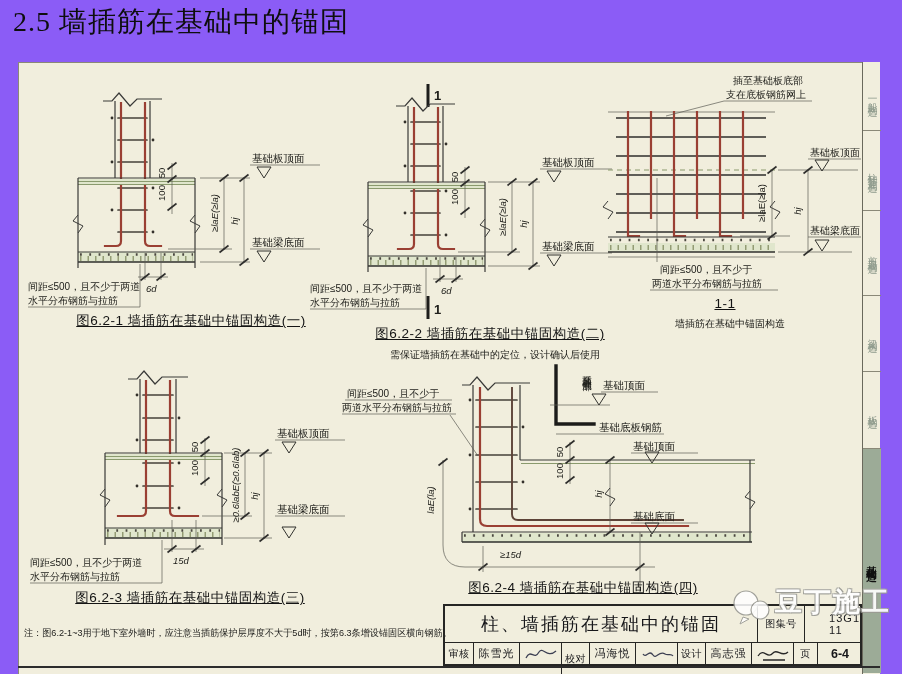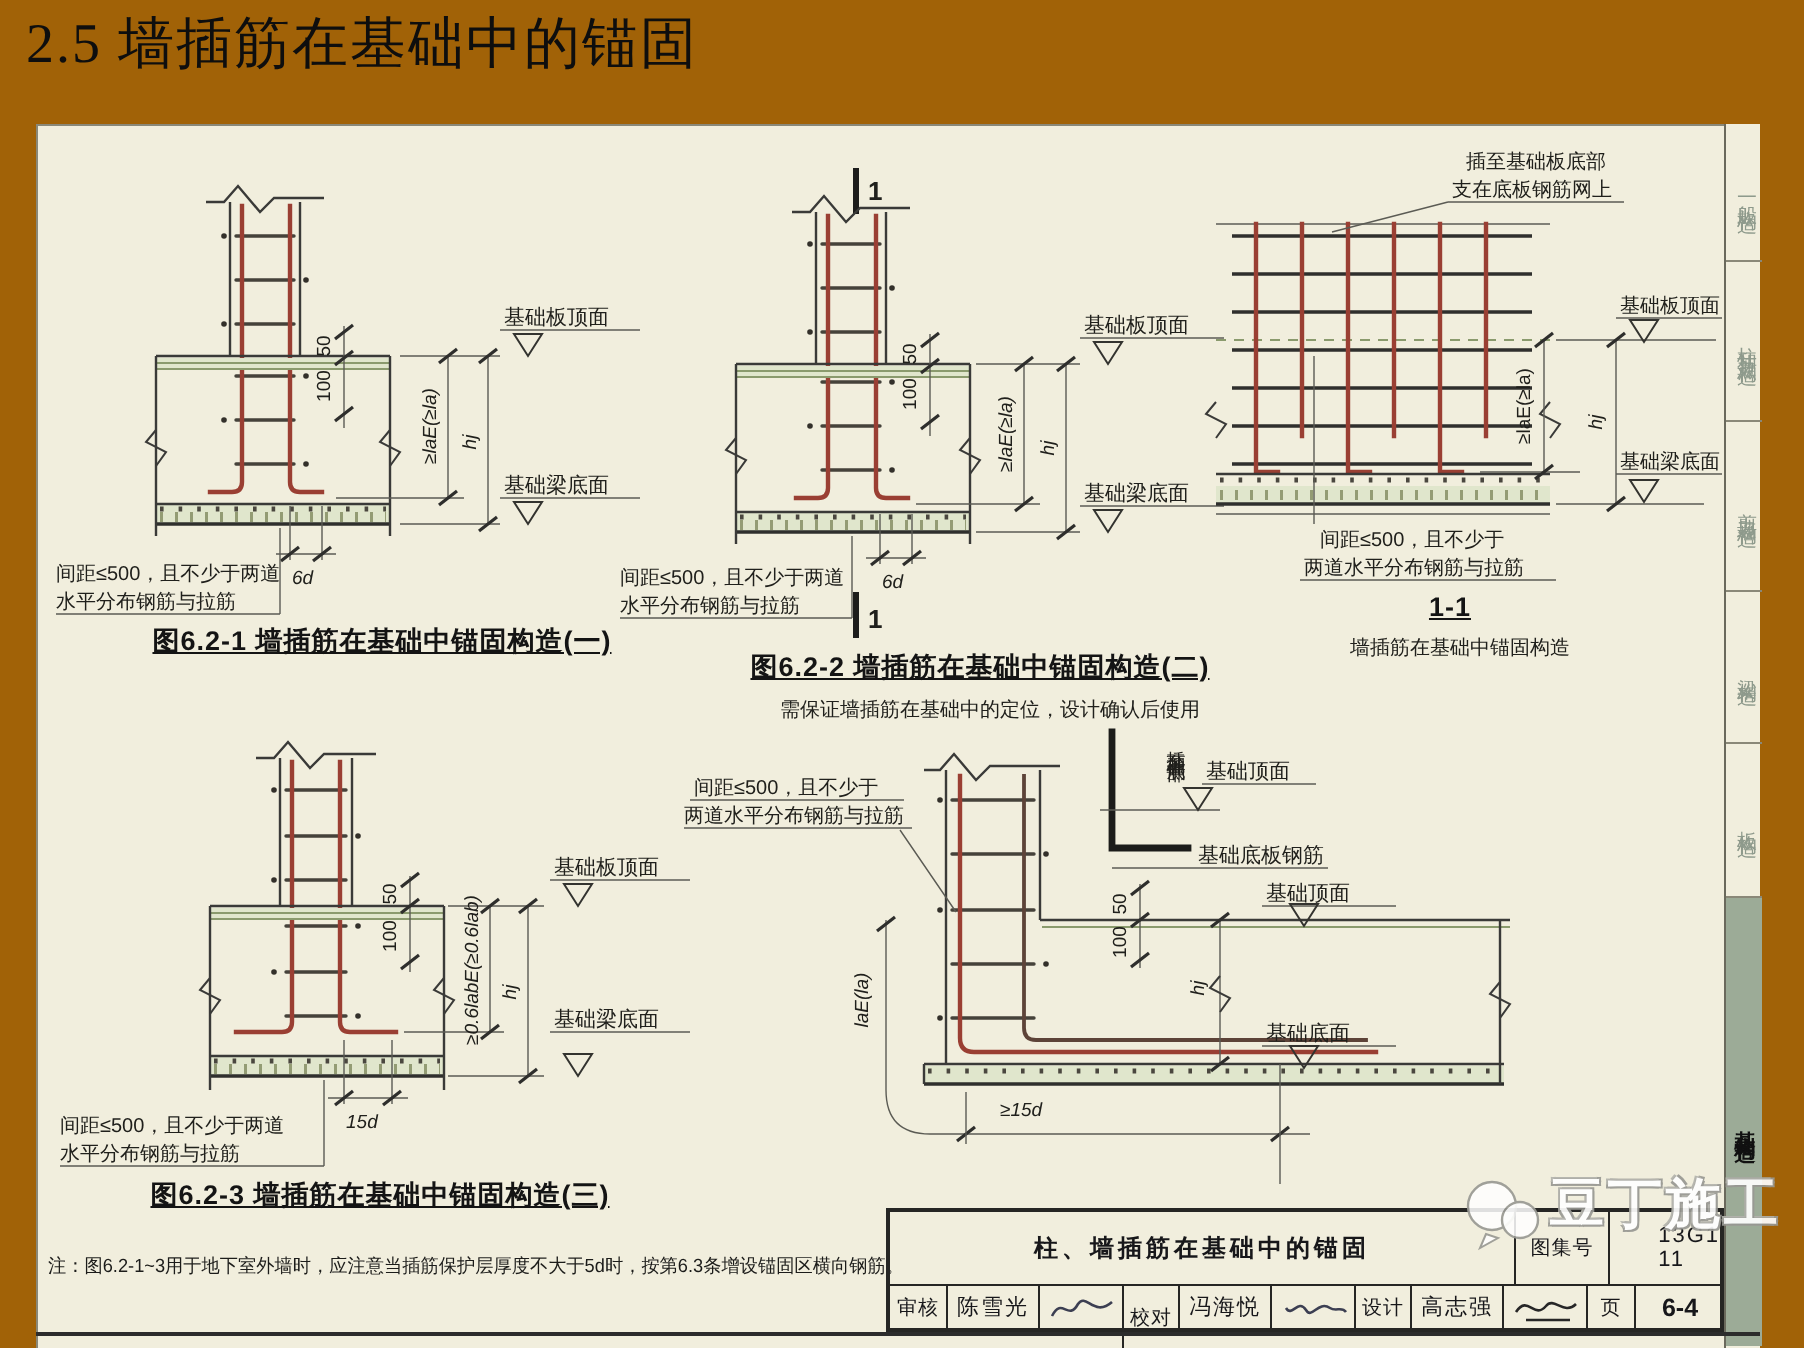--- a/index.html
+++ b/index.html
@@ -1,16 +1,16 @@
 <!DOCTYPE html>
 <html><head>
 <meta charset="utf-8">
 <style>
   html,body{margin:0;padding:0;background:#ffffff;}
-  .slide{position:relative;width:902px;height:674px;background:#a16207;overflow:hidden;
+  .slide{position:relative;width:902px;height:674px;background:#8b5cf6;overflow:hidden;
          font-family:"Liberation Sans",sans-serif;}
   .slide-title{position:absolute;left:13px;top:3px;margin:0;font-family:"Liberation Serif",serif;
          font-weight:400;font-size:28px;color:#0e0e0e;letter-spacing:1px;white-space:nowrap;}
   .page{position:absolute;left:18px;top:62px;width:862px;height:612px;background:#f1eedd;
         border-left:1px solid #8a8878;border-top:1px solid #8a8878;box-sizing:border-box;}
   .frame-bottom{position:absolute;left:18px;top:666px;width:862px;height:2px;background:#2c2c2c;}
   svg.draw{position:absolute;left:18px;top:62px;}
   svg.draw text{font-family:"Liberation Sans",sans-serif;fill:#20201c;}
   .lbl{font-size:10.5px;}
   .lbls{font-size:10px;}
@@ -20,41 +20,41 @@
   .lnb{stroke:#2f2f2d;stroke-width:1.7;fill:none;}
   .thin{stroke:#5b5b54;stroke-width:0.7;fill:none;}
   .reb{stroke:#9a3f33;stroke-width:2.2;fill:none;stroke-linecap:square;}
   .reb2{stroke:#5d4338;stroke-width:1.9;fill:none;stroke-linecap:square;}
   .hp{stroke:#45423a;stroke-width:1.7;fill:none;stroke-linecap:round;}
   .grn{stroke:#8a9a6d;stroke-width:1;fill:none;}
   .band{fill:#e0e6cc;stroke:none;}
   .hatch{stroke:#939c74;stroke-width:5;stroke-dasharray:1.5 6;fill:none;}
   .dots{stroke:#4a473f;stroke-width:2.4;stroke-dasharray:1.8 7.5;fill:none;}
   .thick{stroke:#1c1c1a;stroke-width:3.4;fill:none;stroke-linecap:square;}
-  .cap{position:absolute;font-weight:bold;font-size:13.5px;text-align:center;color:#141414;
+  .cap{position:absolute;font-weight:normal;font-size:13.5px;text-align:center;color:#141414;
        text-decoration:underline;letter-spacing:0.5px;white-space:nowrap;}
   .subcap{position:absolute;font-size:10px;color:#20201c;text-align:center;white-space:nowrap;}
   .notetext{position:absolute;left:24px;top:627px;width:424px;font-size:9.5px;color:#1c1c1a;
        white-space:nowrap;transform:scaleX(0.96);transform-origin:left;}
   .vlabel{position:absolute;writing-mode:vertical-rl;font-size:9.5px;color:#20201c;letter-spacing:1px;}
   
   .sidebar{position:absolute;left:862px;top:62px;width:18px;height:612px;background:#f1eedd;
        border-left:1px solid #6a695c;box-sizing:border-box;}
   .tab{position:absolute;left:0;width:18px;display:flex;align-items:center;justify-content:center;
        writing-mode:vertical-rl;font-size:10px;color:#8e9a8c;letter-spacing:2px;
        border-bottom:1px solid #8a8878;box-sizing:border-box;}
   .tab.active{background:#9cab97;color:#111;font-weight:bold;font-size:10.5px;border-bottom:none;}
   
   .tblock{position:absolute;left:443px;top:604px;width:419px;height:62px;border:2px solid #262624;
        box-sizing:border-box;background:transparent;}
   .cell{position:absolute;box-sizing:border-box;border-left:1px solid #262624;border-top:1px solid #262624;
        display:flex;align-items:center;justify-content:center;color:#17171a;overflow:hidden;}
   .cell.first{border-left:none;}
   .cell.toprow{border-top:none;}
-  .tb-title{font-weight:bold;font-size:12px;letter-spacing:2px;}
+  .tb-title{font-weight:normal;font-size:18px;letter-spacing:2px;}
   .tb-small{font-size:10px;letter-spacing:0.5px;}
   .tb-name{font-size:11px;letter-spacing:1px;}
   .tb-page{font-weight:bold;font-size:12.5px;}
   .sig svg{display:block;}
   
   .watermark{position:absolute;left:731px;top:584px;display:flex;z-index:30;opacity:0.92;}
   .watermark .wm-text{font-size:27px;font-weight:bold;color:#ffffff;letter-spacing:2px;
        text-shadow:0 0 1px #8f8f8f,1px 1px 0 #9a9a94,-1px -1px 0 #b5b5ae,1px -1px 0 #9a9a94,-1px 1px 0 #9a9a94;}
 </style>
 </head>
@@ -373,20 +373,21 @@
   </svg>
 
   <div class="vlabel" style="left:580px;top:368px;height:68px;">插至基础底部</div>
 
   <div class="cap" style="left:60px;top:312px;width:262px;">图6.2-1 墙插筋在基础中锚固构造(一)</div>
   <div class="cap" style="left:345px;top:325px;width:290px;">图6.2-2 墙插筋在基础中锚固构造(二)</div>
   <div class="subcap" style="left:350px;top:348px;width:290px;">需保证墙插筋在基础中的定位，设计确认后使用</div>
   <div class="cap" style="left:695px;top:296px;width:60px;">1-1</div>
   <div class="subcap" style="left:650px;top:317px;width:160px;">墙插筋在基础中锚固构造</div>
   <div class="cap" style="left:55px;top:589px;width:270px;">图6.2-3 墙插筋在基础中锚固构造(三)</div>
+  <div class="cap" style="left:443px;top:579px;width:280px;">图6.2-4 墙插筋在基础中锚固构造(四)</div>
 
   <div class="notetext">注：图6.2-1~3用于地下室外墙时，应注意当插筋保护层厚度不大于5d时，按第6.3条增设锚固区横向钢筋。</div>
 
   <div class="tblock">
     <div class="cell first toprow tb-title" style="left:0;top:0;width:312px;height:36px;">柱、墙插筋在基础中的锚固</div>
     <div class="cell toprow tb-small" style="left:312px;top:0;width:47px;height:36px;">图集号</div>
     <div class="cell toprow tb-name" style="left:359px;top:0;width:56px;height:36px;padding-left:43px;">13G101-11</div>
 
     <div class="cell first tb-small" style="left:0;top:36px;width:28px;height:22px;">审核</div>
     <div class="cell tb-name" style="left:28px;top:36px;width:46px;height:22px;">陈雪光</div>

